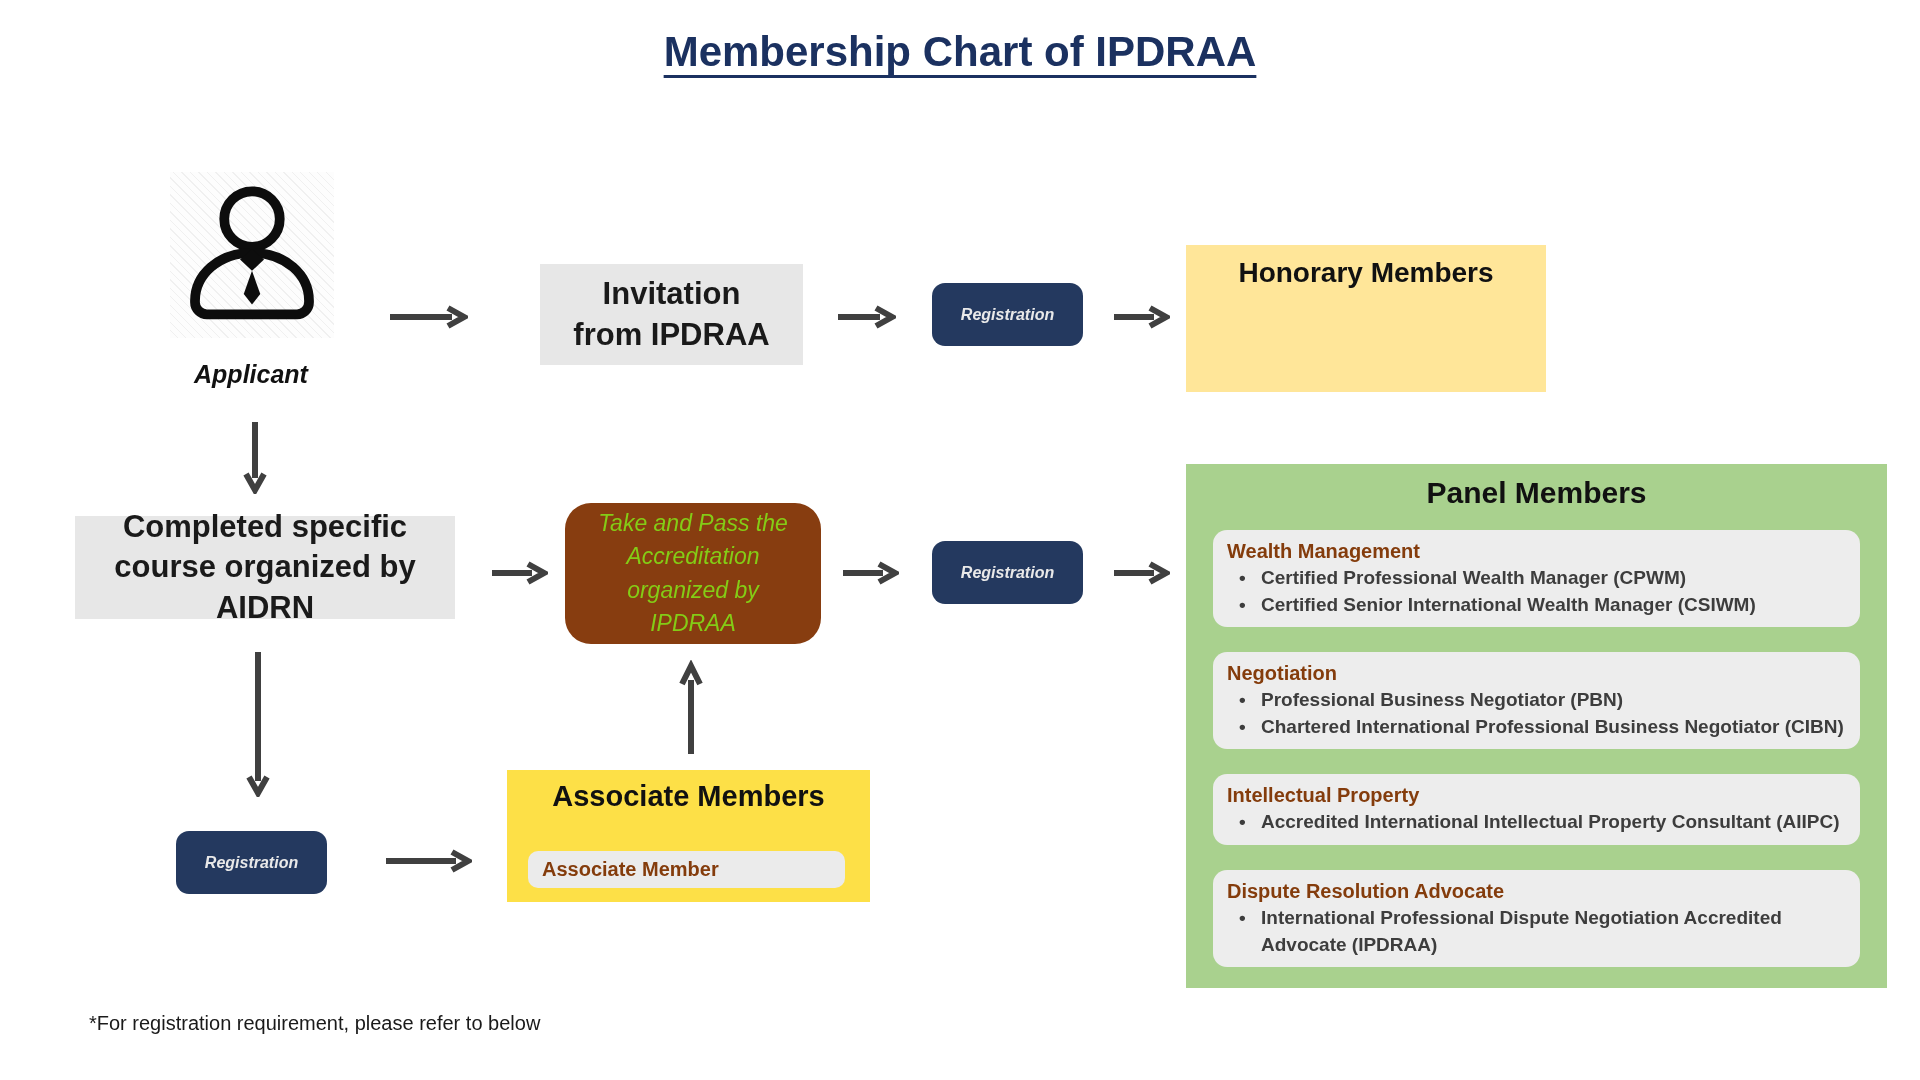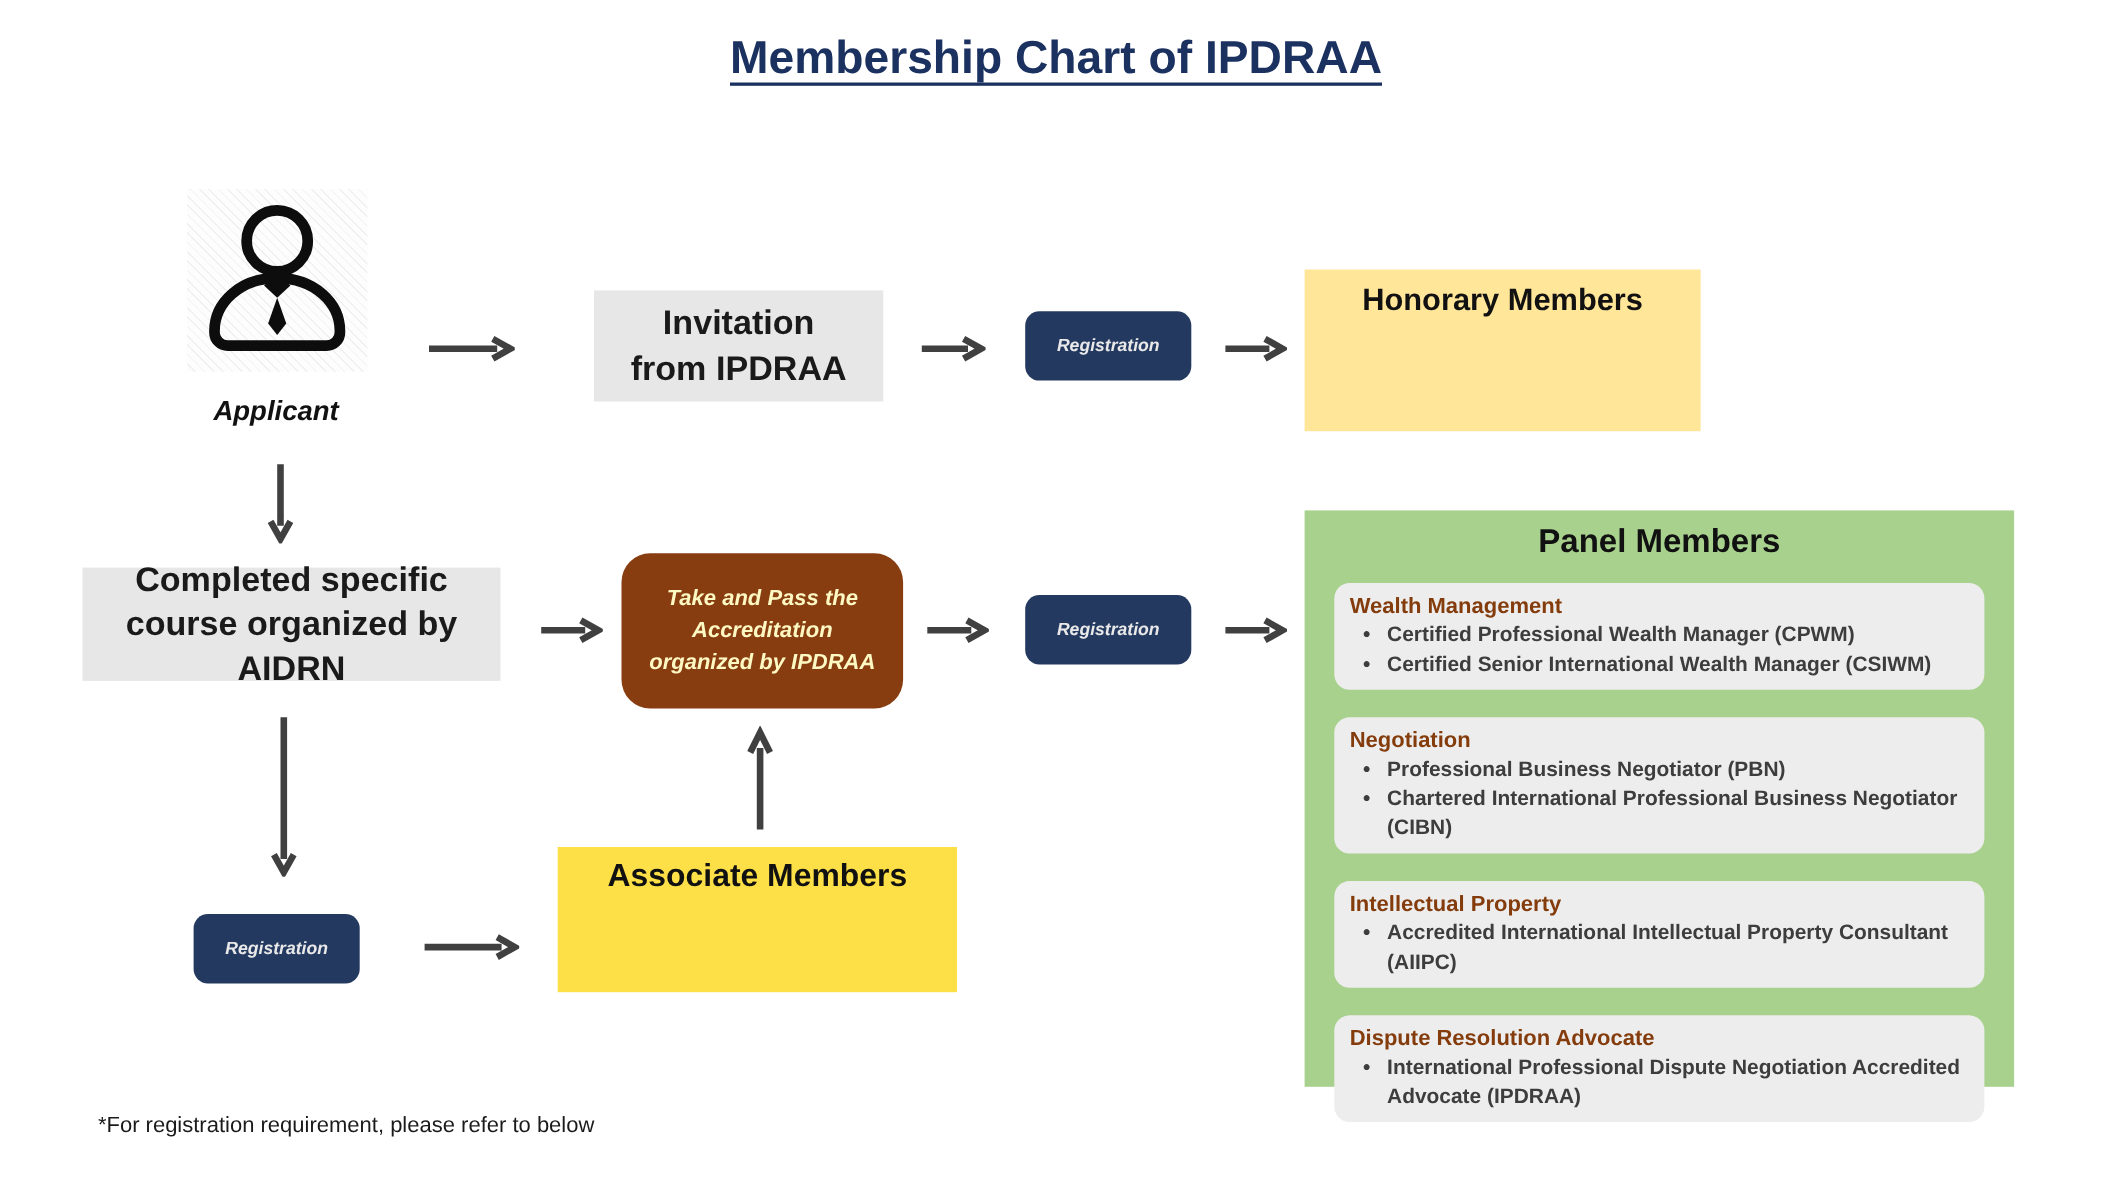--- a/index.html
+++ b/index.html
@@ -27,39 +27,39 @@
   .reg{position:absolute;width:151px;height:63px;background:#24395f;border-radius:13px;
        display:flex;align-items:center;justify-content:center;
        color:#e9e9e9;font-size:16px;font-weight:bold;font-style:italic;}
   .reg1{left:932px;top:283px;}
   .reg2{left:932px;top:541px;}
   .reg3{left:176px;top:831px;}
 
   
   .brown{position:absolute;left:565px;top:503px;width:256px;height:141px;border-radius:26px;
          background:#873d10;display:flex;align-items:center;justify-content:center;text-align:center;
-         color:#fef9c3;font-size:20px;font-weight:bold;font-style:italic;line-height:1.45;
+         color:#84cc16;font-size:23px;font-weight:normal;font-style:italic;line-height:1.45;
          padding:0 22px;box-sizing:border-box;}
 
   
   .honorary{position:absolute;left:1186px;top:245px;width:360px;height:147px;background:#ffe699;}
   .hm-title{position:absolute;top:12px;left:0;width:100%;text-align:center;
             font-size:28px;font-weight:bold;color:#111;}
   .chip{position:absolute;background:#ebebeb;border-radius:10px;display:flex;align-items:center;
         font-size:20px;font-weight:bold;color:#843c0c;padding-left:14px;box-sizing:border-box;}
   .hm-chip{left:17px;top:88px;width:326px;height:39px;}
 
   
   .associate{position:absolute;left:507px;top:770px;width:363px;height:132px;background:#fde047;}
   .as-title{position:absolute;top:10px;left:0;width:100%;text-align:center;
             font-size:29px;font-weight:bold;color:#111;}
   .as-chip{left:21px;top:81px;width:317px;height:37px;}
 
   
-  .panel{position:absolute;left:1186px;top:464px;width:645px;height:524px;background:#a9d18e;}
+  .panel{position:absolute;left:1186px;top:464px;width:701px;height:524px;background:#a9d18e;}
   .panel-title{position:absolute;top:12px;left:0;width:100%;text-align:center;
                font-size:30px;font-weight:bold;color:#111;}
   .groups{position:absolute;top:66px;left:27px;right:27px;}
   .group{background:#ededed;border-radius:14px;padding:8px 14px 9px 14px;margin-bottom:25px;}
   .g-head{font-size:20px;font-weight:bold;color:#843c0c;line-height:1.35;}
   .g-item{position:relative;padding-left:34px;font-size:19px;font-weight:bold;color:#3d3d3d;line-height:1.4;}
   .g-item::before{content:"\2022";position:absolute;left:12px;color:#3d3d3d;}
 
   
   .arrow{position:absolute;}
@@ -172,20 +172,21 @@
   <div class="reg reg3">Registration</div>
   <div class="arrow" style="left:384px;top:848px;">
     <svg width="88" height="26" viewBox="0 0 88 26">
         <line x1="2" y1="13" x2="72" y2="13"></line>
         <path d="M68 4 L84 13 L68 22"></path>
       </svg>
   </div>
 
   <div class="associate">
     <div class="as-title">Associate Members</div>
+    <div class="chip as-chip">Associate Member</div>
   </div>
 
   <div class="arrow" style="left:678px;top:660px;">
     <svg width="26" height="96" viewBox="0 0 26 96">
         <line x1="13" y1="94" x2="13" y2="20"></line>
         <path d="M4 24 L13 6 L22 24"></path>
       </svg>
   </div>
 
   <div class="footnote">*For registration requirement, please refer to below</div>

